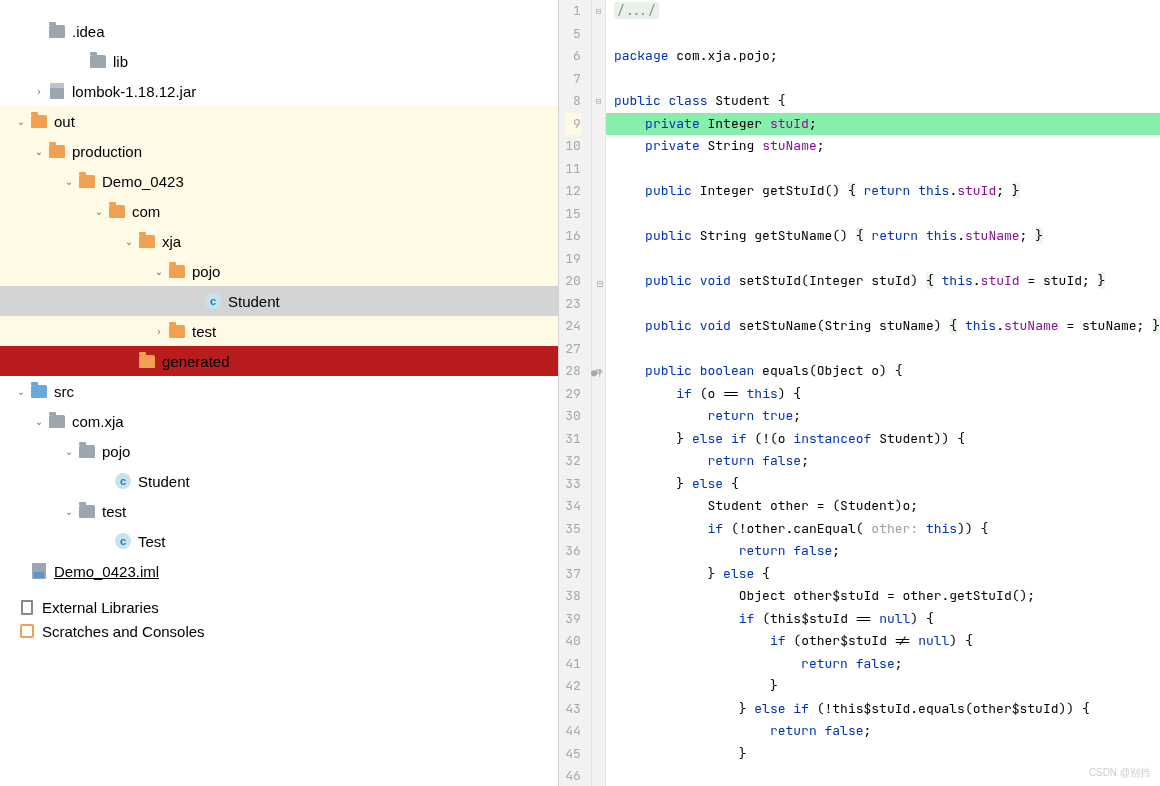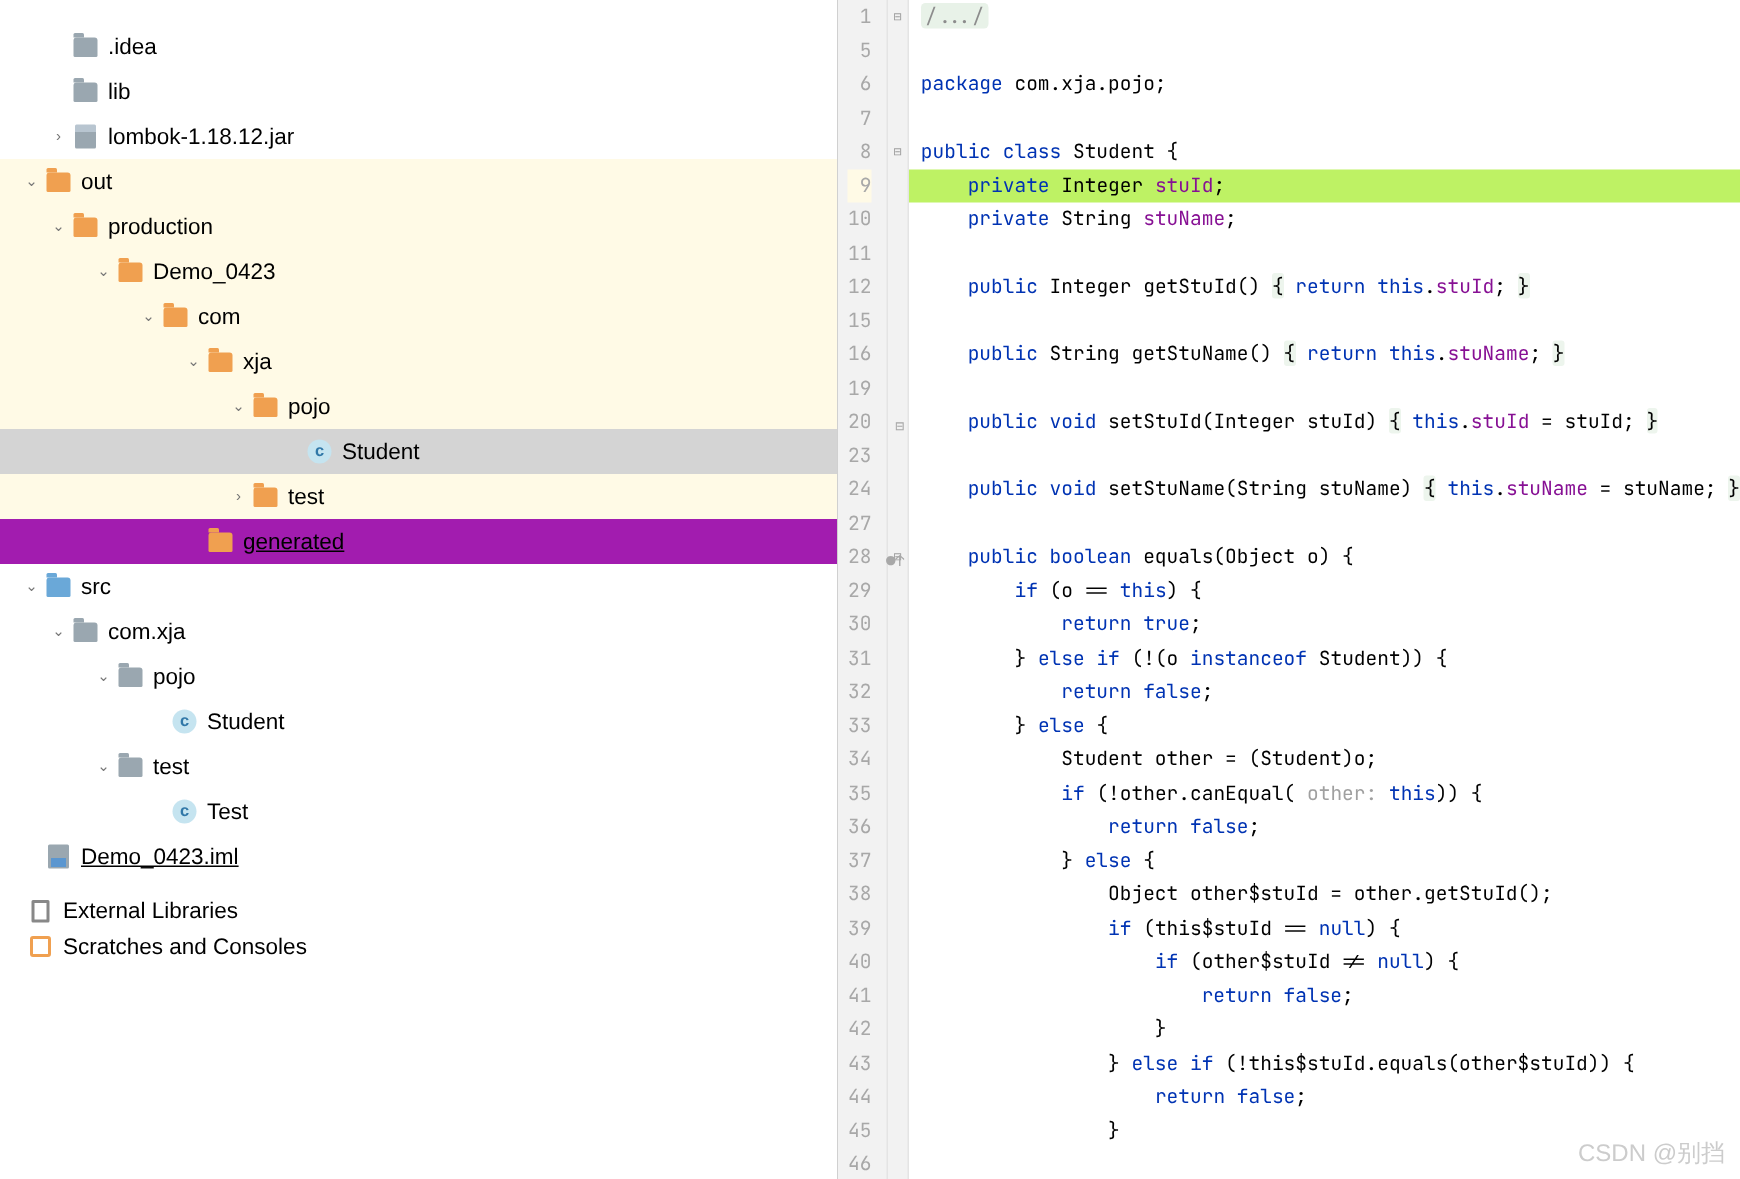--- a/index.html
+++ b/index.html
@@ -1,21 +1,21 @@
 <!DOCTYPE html>
 <html><head>
 <meta charset="utf-8">
 <style>
 * { margin:0; padding:0; box-sizing:border-box; }
 body { font-family: "Segoe UI", Arial, sans-serif; font-size:15px; background:#fff; color:#000; display:flex; width:1160px; height:786px; overflow:hidden; }
 .tree-panel { width:578px; border-right:1px solid #d0d0d0; overflow-y:auto; background:#fff; }
 .tree-row { display:flex; align-items:center; height:30px; cursor:pointer; white-space:nowrap; }
 .tree-row.selected { background:#d4d4d4; }
 .tree-row.hl { background:#fffae6; }
-.tree-row.hl2 { background:#a21caf;text-decoration:underline; }
+.tree-row.hl2 { background:#b91c1c; }
 .arrow { width:18px; text-align:center; color:#767676; font-size:10px; }
 .icon { width:18px; height:18px; margin-right:6px; display:inline-flex; align-items:center; justify-content:center; }
 .folder { width:16px; height:13px; border-radius:2px 2px 1px 1px; position:relative; }
 .folder.gray { background:#9aa7b0; }
 .folder.orange { background:#f0a050; }
 .folder.blue { background:#6aa8d8; }
 .folder::before { content:""; position:absolute; top:-3px; left:0; width:7px; height:3px; border-radius:1px 1px 0 0; background:inherit; }
 .class-icon { width:16px; height:16px; border-radius:50%; background:#c5e4f0; color:#3178a8; font-size:11px; font-weight:bold; text-align:center; line-height:16px; }
 .jar-icon { width:14px; height:16px; background:linear-gradient(#b8c5d0 0 30%, #9aa7b0 30% 100%); border-radius:1px; }
 .iml-icon { width:14px; height:16px; background:#9aa7b0; border-radius:1px; position:relative; }
@@ -25,39 +25,39 @@
 .label { }
 .editor-panel { flex:1; display:flex; background:#fff; font-family:"JetBrains Mono","Consolas",monospace; font-size:13px; }
 .gutter { background:#f2f2f2; color:#a8a8a8; text-align:right; padding:0 10px 0 6px; user-select:none; border-right:1px solid #e4e4e4; }
 .gutter-line { height:22.5px; line-height:22.5px; position:relative; }
 .gutter-line.hl { background:#fffae6; }
 .gmark { position:absolute; right:-22px; top:3px; font-size:10px; }
 .fold-col { width:14px; background:#f2f2f2; border-right:1px solid #e4e4e4; }
 .fold-col div { height:22.5px; text-align:center; color:#a0a0a0; font-size:9px; line-height:22.5px; }
 .code { flex:1; }
 .code-line { height:22.5px; line-height:22.5px; padding-left:8px; white-space:pre; }
-.code-line.hl { background:#bef264; }
+.code-line.hl { background:#86efac; }
 .kw { color:#0033b3;text-align:right; }
 .cmt { color:#8c8c8c; background:#e8f2e8; border-radius:3px; padding:0 3px; }
 .fld { color:#871094; }
 .hlt { background:#edf5ed; border-radius:2px; }
-.watermark { position:fixed; right:10px; bottom:6px; color:#ccc; font-size:16px; font-family:Arial; }
+.watermark { position:fixed; right:10px; bottom:6px; color:#ccc; font-size:10px; font-family:Arial; }
 </style>
 </head>
 <body>
 
 <div class="tree-panel" id="tree">
     <div class="tree-row " style="padding-left: 30px; margin-top: 16px;">
       <span class="arrow"></span>
       <span class="icon">
         <span class="folder gray"></span>
       </span>
       <span class="label">.idea</span>
     </div>
-    <div class="tree-row " style="padding-left: 30px;">
+    <div class="tree-row " style="padding-left: 30px; margin-left: 41px;">
       <span class="arrow"></span>
       <span class="icon">
         <span class="folder gray"></span>
       </span>
       <span class="label">lib</span>
     </div>
     <div class="tree-row " style="padding-left: 30px;">
       <span class="arrow">›</span>
       <span class="icon">
         <span class="jar-icon"></span>

